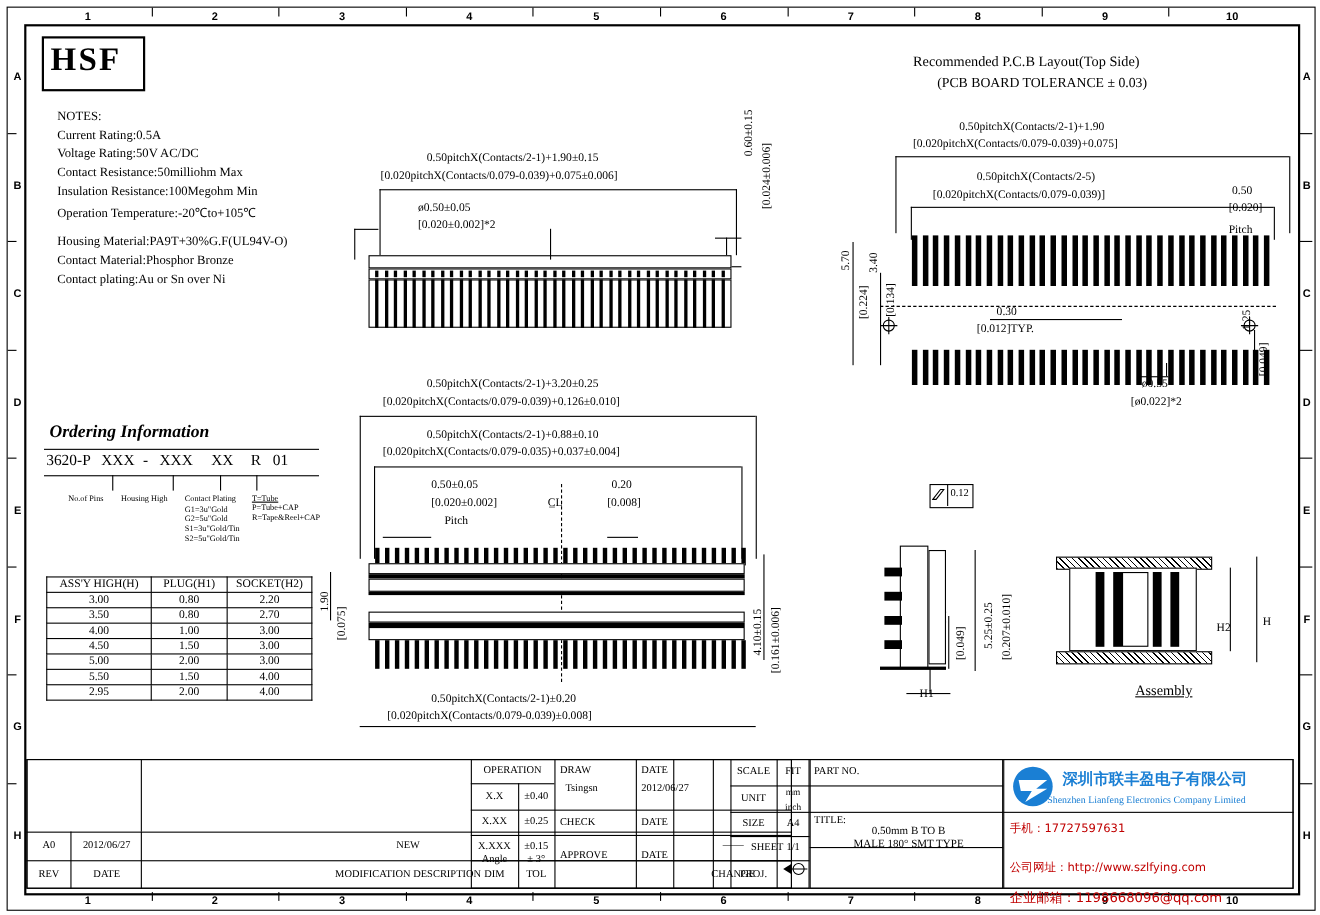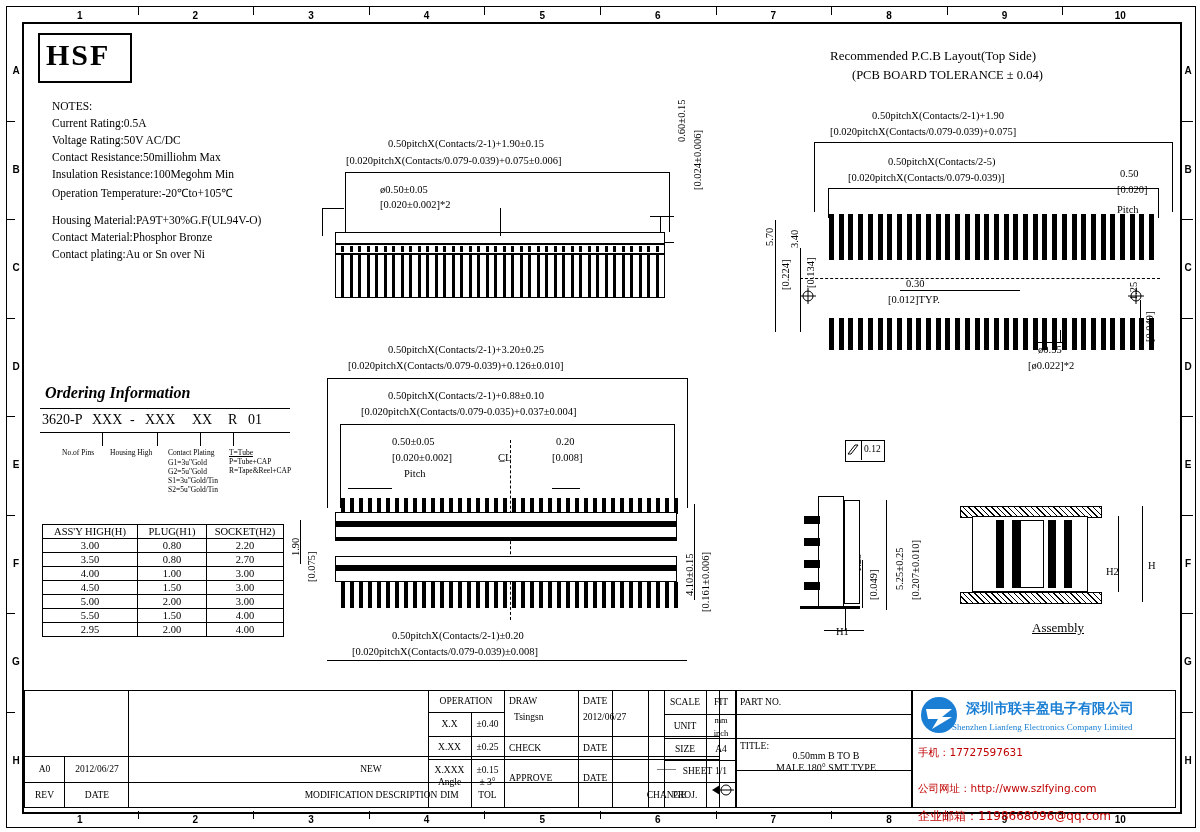--- a/index.html
+++ b/index.html
@@ -301,21 +301,21 @@
       <div class="blk" style="left: 638.5px; top: 254px; width: 3px; height: 44px;"></div>
       <div class="blk" style="left: 647px; top: 254px; width: 3px; height: 44px;"></div>
       <div class="blk" style="left: 655.5px; top: 254px; width: 3px; height: 44px;"></div>
     </div>
 
   <div class="ln" style="left:322px;top:208px;width:22px;height:1px;"></div>
   <div class="ln" style="left:322px;top:208px;width:1px;height:28px;"></div>
   <div class="ln" style="left:500px;top:208px;width:1px;height:28px;"></div>
 
   <div class="txt" style="left:830px;top:48px;font-size:13px;font-family:'Liberation Serif',serif;">Recommended P.C.B Layout(Top Side)</div>
-  <div class="txt" style="left:852px;top:68px;font-size:12.5px;font-family:'Liberation Serif',serif;">(PCB BOARD TOLERANCE ± 0.04)</div>
+  <div class="txt" style="left:852px;top:68px;font-size:12.5px;font-family:'Liberation Serif',serif;">(PCB BOARD TOLERANCE ± 0.03)</div>
 
   <div class="txt dim" style="left:872px;top:110px;">0.50pitchX(Contacts/2-1)+1.90</div>
   <div class="txt dim" style="left:830px;top:126px;">[0.020pitchX(Contacts/0.079-0.039)+0.075]</div>
   <div class="txt dim" style="left:888px;top:156px;">0.50pitchX(Contacts/2-5)</div>
   <div class="txt dim" style="left:848px;top:172px;">[0.020pitchX(Contacts/0.079-0.039)]</div>
   <div class="txt dim" style="left:1120px;top:168px;">0.50</div>
   <div class="txt dim" style="left:1117px;top:184px;">[0.020]</div>
   <div class="txt dim" style="left:1117px;top:204px;">Pitch</div>
   <div class="txt dim" style="left:764px;top:246px;transform:rotate(-90deg);transform-origin:left top;">5.70</div>
   <div class="txt dim" style="left:780px;top:290px;transform:rotate(-90deg);transform-origin:left top;">[0.224]</div>
@@ -423,21 +423,21 @@
       <line x1="0" y1="8" x2="16" y2="8" stroke="#000"></line>
       <line x1="8" y1="0" x2="8" y2="16" stroke="#000"></line>
     </svg>
   <div class="ln" style="left:1060px;top:330px;width:1px;height:12px;"></div>
   <div class="ln" style="left:1036px;top:342px;width:26px;height:1px;"></div>
   <div class="ln" style="left:1140px;top:300px;width:1px;height:44px;"></div>
 
   <div class="txt dim" style="left:388px;top:344px;">0.50pitchX(Contacts/2-1)+3.20±0.25</div>
   <div class="txt dim" style="left:348px;top:360px;">[0.020pitchX(Contacts/0.079-0.039)+0.126±0.010]</div>
   <div class="txt dim" style="left:388px;top:390px;">0.50pitchX(Contacts/2-1)+0.88±0.10</div>
-  <div class="txt dim" style="left:361px;top:406px;">[0.020pitchX(Contacts/0.079-0.035)+0.037±0.004]</div>
+  <div class="txt dim" style="left:348px;top:406px;">[0.020pitchX(Contacts/0.079-0.035)+0.037±0.004]</div>
   <div class="txt dim" style="left:392px;top:436px;">0.50±0.05</div>
   <div class="txt dim" style="left:392px;top:452px;">[0.020±0.002]</div>
   <div class="txt dim" style="left:404px;top:468px;">Pitch</div>
   <div class="txt dim" style="left:556px;top:436px;">0.20</div>
   <div class="txt dim" style="left:552px;top:452px;">[0.008]</div>
   <div class="txt dim" style="left:290px;top:556px;transform:rotate(-90deg);transform-origin:left top;">1.90</div>
   <div class="txt dim" style="left:306px;top:582px;transform:rotate(-90deg);transform-origin:left top;">[0.075]</div>
   <div class="txt dim" style="left:684px;top:596px;transform:rotate(-90deg);transform-origin:left top;">4.10±0.15</div>
   <div class="txt dim" style="left:700px;top:612px;transform:rotate(-90deg);transform-origin:left top;">[0.161±0.006]</div>
   <div class="txt dim" style="left:392px;top:630px;">0.50pitchX(Contacts/2-1)±0.20</div>

